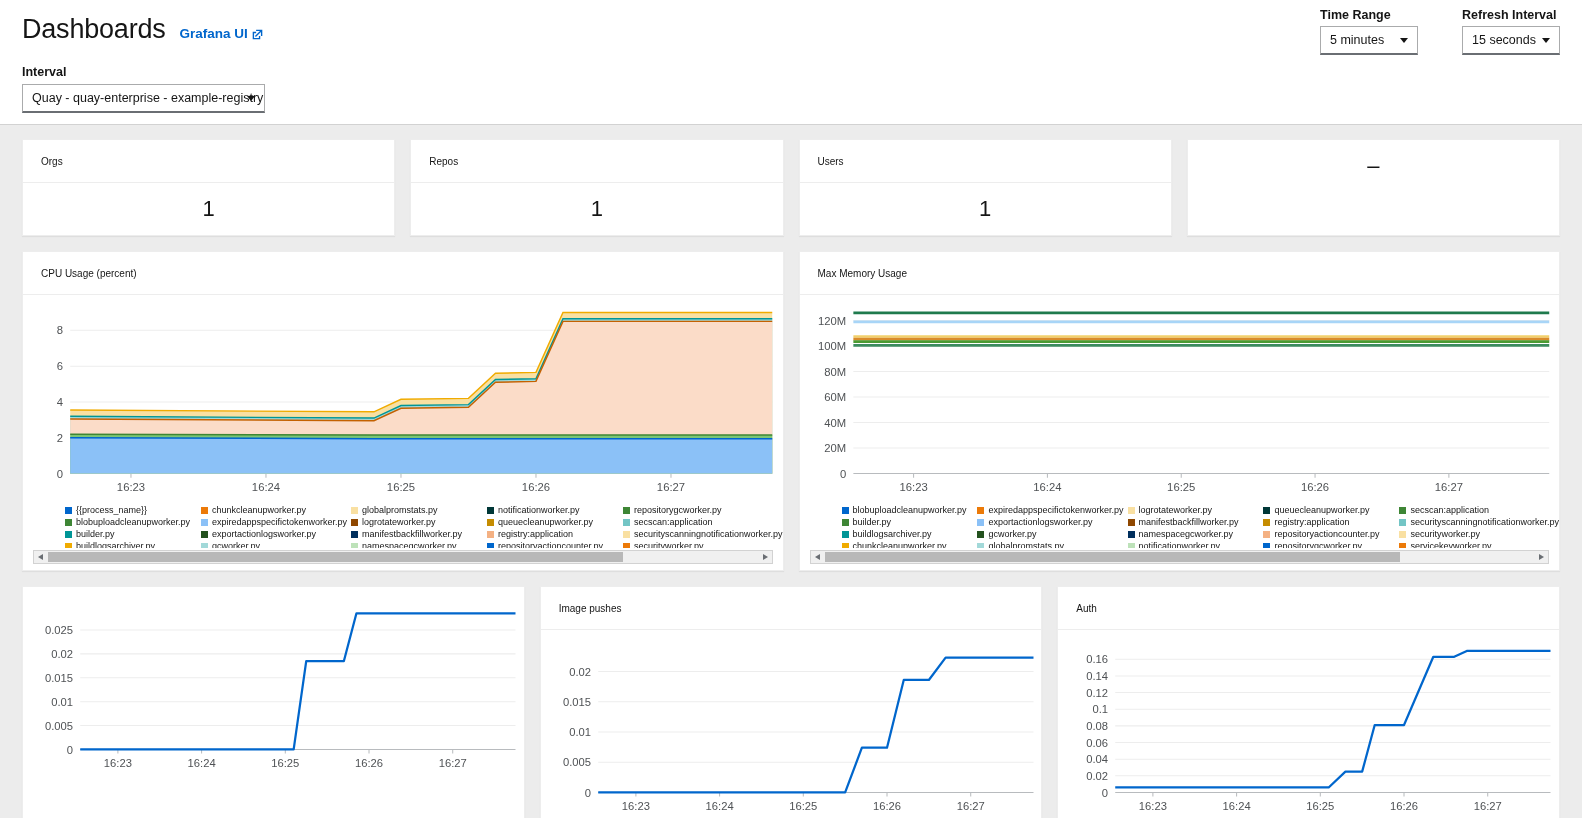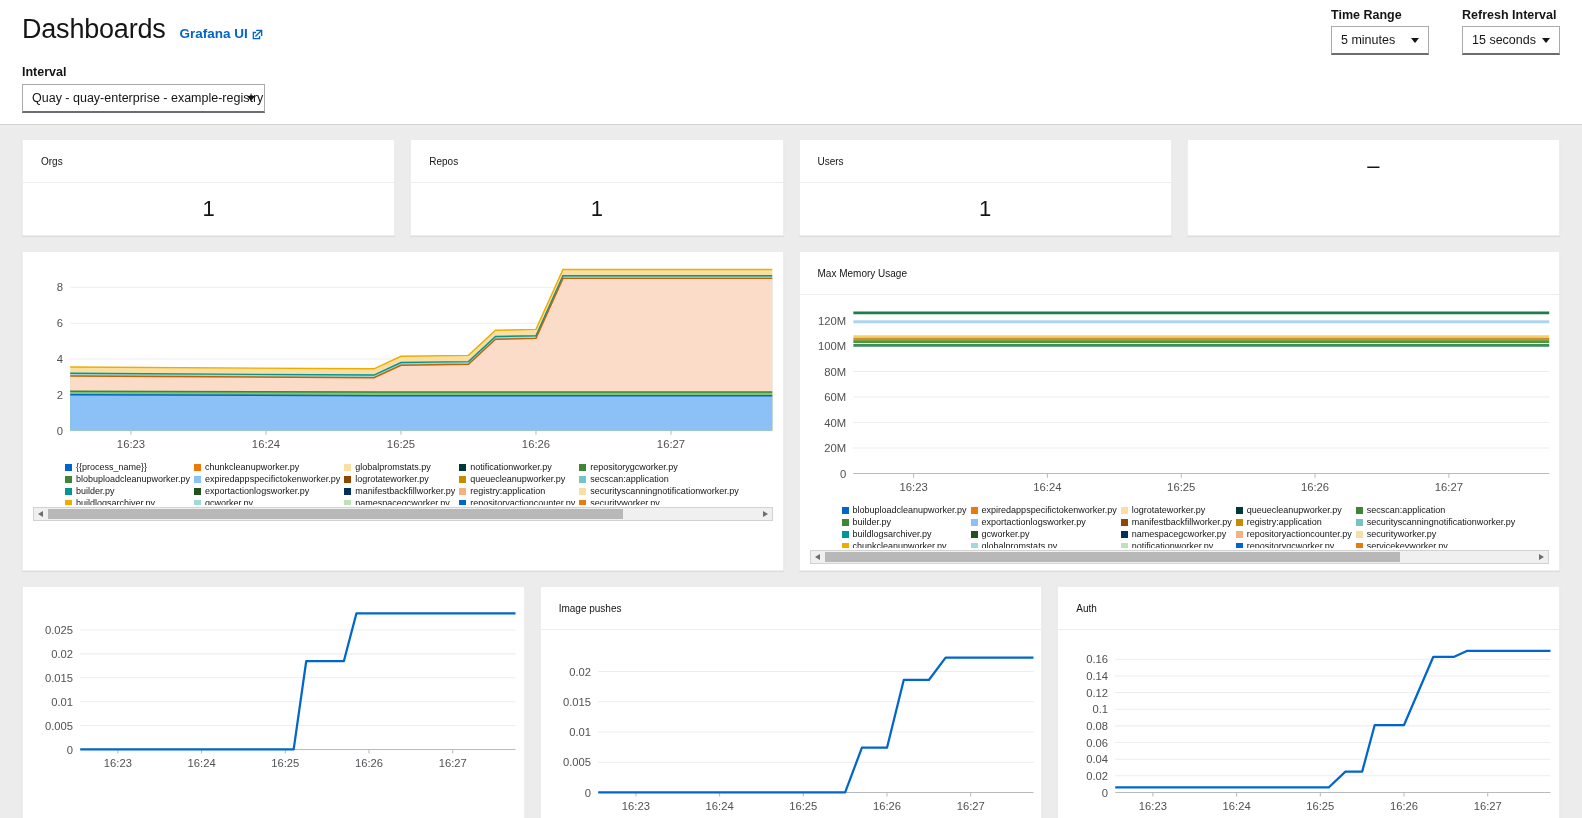--- a/index.html
+++ b/index.html
@@ -71,21 +71,21 @@
     width: 0; height: 0;
     border-left: 4.5px solid transparent;
     border-right: 4.5px solid transparent;
     border-top: 5px solid #151515;
   }
 
   .topright {
     position: absolute;
     top: 8px; right: 22px;
     display: flex;
-    gap: 33px;
+    gap: 44px;
     align-items: center;
   }
   .tr-group { width: 98px; }
   .tr-group .field-label { margin-bottom: 4px; }
 
   
   .content { padding: 14px 22px 0 22px; }
 
   .row { display: flex; gap: 15px; margin-bottom: 15px; }
 
@@ -118,21 +118,21 @@
   svg.plot { display: block; width: 100%; }
 
   .tick-text { font-size: 11px; fill: #4f5255; font-family: "Liberation Sans", sans-serif; }
   .grid-line { stroke: #ededed; stroke-width: 1; }
   .axis-line { stroke: #b8bbbe; stroke-width: 1; }
 
   
   .legend {
     padding: 4px 0 0 42px;
     display: grid;
-    grid-template-columns: repeat(6, 1fr);
+    grid-template-columns: repeat(4, 1fr);
     grid-auto-flow: column;
     grid-template-rows: repeat(4, 12px);
     column-gap: 4px;
     overflow: hidden;
     height: 48px;
   }
   .legend-item {
     display: flex;
     align-items: center;
     gap: 4px;
@@ -227,20 +227,21 @@
       <div class="card-head">Users</div>
       <div class="stat-body">1</div>
     </div>
     <div class="card">
       <div class="stat-body">–</div>
     </div>
   </div>
 
   <div class="row">
     <div class="card chart-card">
+      <div class="card-head">CPU Usage (percent)</div>
       <div class="chart-body">
         <svg class="plot" id="svg-cpu" viewBox="0 0 740 200" preserveAspectRatio="none">
             <line x1="46" y1="174" x2="730" y2="174" class="axis-line"></line>
             <text x="39" y="178" class="tick-text" text-anchor="end">0</text>
             <line x1="46" y1="139.1063829787234" x2="730" y2="139.1063829787234" class="grid-line"></line>
             <text x="39" y="143.1063829787234" class="tick-text" text-anchor="end">2</text>
             <line x1="46" y1="104.2127659574468" x2="730" y2="104.2127659574468" class="grid-line"></line>
             <text x="39" y="108.2127659574468" class="tick-text" text-anchor="end">4</text>
             <line x1="46" y1="69.31914893617022" x2="730" y2="69.31914893617022" class="grid-line"></line>
             <text x="39" y="73.31914893617022" class="tick-text" text-anchor="end">6</text>

